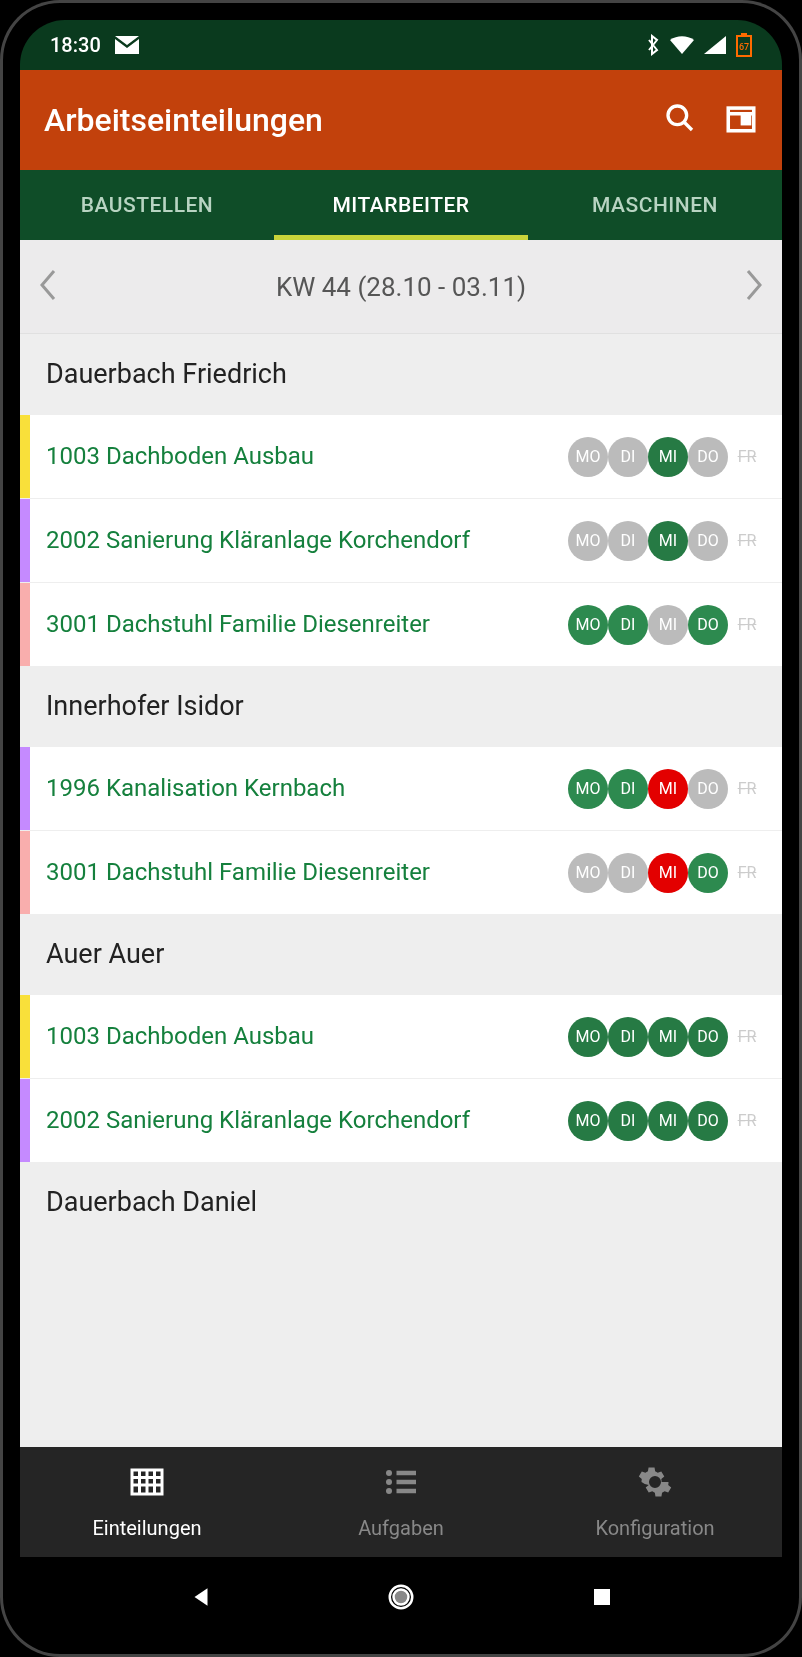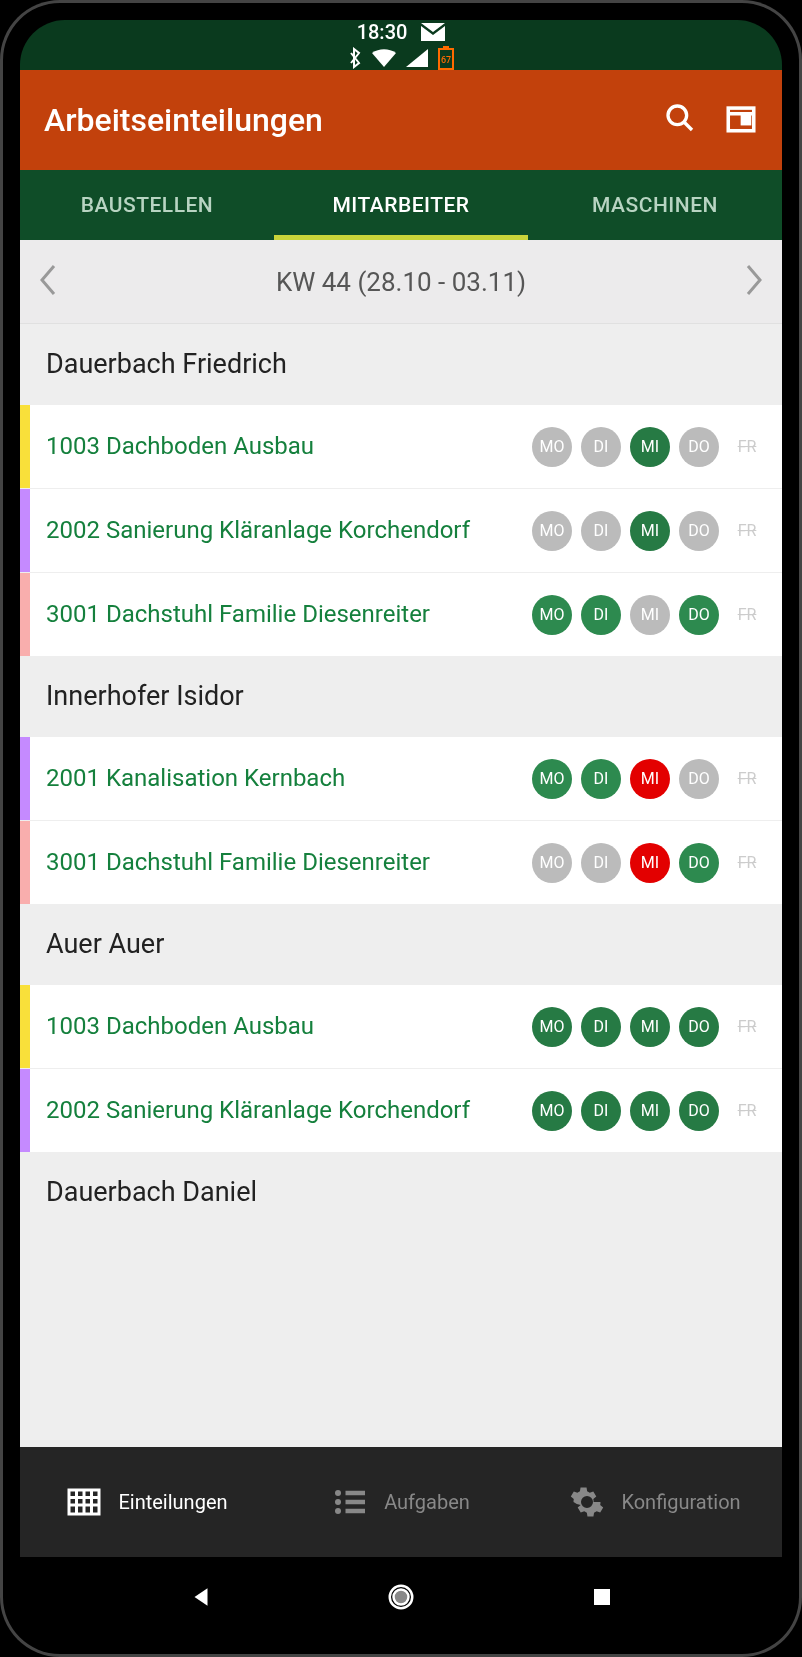--- a/index.html
+++ b/index.html
@@ -1,52 +1,52 @@
 <!DOCTYPE html>
 <html><head>
 <meta charset="utf-8">
 <style>
 * { margin: 0; padding: 0; box-sizing: border-box; font-family: Roboto, -apple-system, sans-serif; }
 body { background: #000; display: flex; justify-content: center; align-items: flex-start; }
 .phone-frame { width: 802px; height: 1657px; background: #000; border-radius: 60px; padding: 20px; position: relative; box-shadow: inset 0 0 0 3px #444; }
 .screen { width: 100%; height: 100%; background: #000; border-radius: 45px; overflow: hidden; display: flex; flex-direction: column; }
 
-.status-bar { background: #0a3a1e; height: 50px; display: flex; align-items: center; padding: 0 30px; justify-content: space-between; color: #fff; font-size: 20px; font-weight: 500; flex-direction: column; }
+.status-bar { background: #0a3a1e; height: 50px; display: flex; align-items: center; padding: 0 30px; justify-content: space-between; color: #fff; font-size: 20px; font-weight: 500; }
 .status-left { display: flex; align-items: center; gap: 14px; }
 .status-right { display: flex; align-items: center; gap: 10px; }
 .status-icon { display: inline-flex; align-items: center; }
 
 .app-bar { background: #c2410c; height: 100px; display: flex; align-items: center; padding: 0 24px; justify-content: space-between; }
 .app-title { color: #fff; font-size: 32px; font-weight: 500; }
 .app-actions { display: flex; gap: 28px; align-items: center; }
 
 .tabs { background: #0f4d28; display: flex; height: 70px; }
 .tab { flex: 1; display: flex; align-items: center; justify-content: center; color: #b8d4c2; font-size: 21px; font-weight: 500; letter-spacing: 0.5px; position: relative; }
 .tab.active { color: #fff; }
 .tab.active::after { content: ""; position: absolute; bottom: 0; left: 0; right: 0; height: 5px; background: #c9d43a; }
 
-.week-nav { background: #ecebec; height: 84px; display: flex; align-items: center; justify-content: space-between; padding: 0 18px; border-bottom: 1px solid #e0e0e0; }
+.week-nav { background: #ecebec; height: 94px; display: flex; align-items: center; justify-content: space-between; padding: 0 18px; border-bottom: 1px solid #e0e0e0; }
 .week-label { color: #565656; font-size: 26px; }
 .chevron { width: 20px; height: 34px; }
 
 .content { flex: 1; background: #eeeeee; overflow-y: auto; }
 .employee-header { background: #eeeeee; padding: 24px 26px; font-size: 27px; font-weight: 400; color: #222; }
 .assignment-row { background: #fff; display: flex; align-items: center; min-height: 84px; border-top: 1px solid #eee; padding: 16px 16px 16px 0; }
 .color-bar { width: 10px; align-self: stretch; margin: -16px 0; }
 .assignment-name { flex: 1; padding-left: 16px; color: #15803d; font-size: 24px; line-height: 1.3; }
-.day-badges { display: flex; gap: 9px; align-items: center; margin-left: 44px; }
+.day-badges { display: flex; gap: 0; align-items: center; margin-left: 44px; }
 .badge { width: 40px; height: 40px; border-radius: 50%; display: flex; align-items: center; justify-content: center; color: #fff; font-size: 16px; font-weight: 400; }
 .badge.gray { background: #bbb; }
 .badge.green { background: #2d8a4f; }
 .badge.green-dark { background: #267a44; }
 .badge.red { background: #e30000; }
 .badge.holiday { background: transparent; color: #ccc; text-decoration: line-through; width: 38px; }
 
 .bottom-nav { background: #252525; height: 110px; display: flex; }
-.nav-item { flex: 1; display: flex; flex-direction: row; align-items: center; justify-content: center; gap: 16px; color: #888; font-size: 20px; }
+.nav-item { flex: 1; display: flex; flex-direction: column; align-items: center; justify-content: center; gap: 16px; color: #888; font-size: 20px; }
 .nav-item.active { color: #fff; }
 .nav-svg { width: 36px; height: 36px; }
 
 .system-nav { background: #000; height: 80px; display: flex; align-items: center; justify-content: space-evenly; }
 .sys-btn { width: 40px; height: 40px; display: flex; align-items: center; justify-content: center; }
 </style>
 </head>
 <body>
 
 <div class="phone-frame">
@@ -164,21 +164,21 @@
       <span class="badge gray">MI</span>
       <span class="badge green">DO</span>
       <span class="badge holiday">FR</span>
     </div>
   </div>
 
   <div class="employee-header">Innerhofer Isidor</div>
 
   <div class="assignment-row">
     <div class="color-bar" style="background:#c58aff"></div>
-    <div class="assignment-name">2001 Kanalisation Kernbach</div>
+    <div class="assignment-name">1996 Kanalisation Kernbach</div>
     <div class="day-badges">
       <span class="badge green">MO</span>
       <span class="badge green">DI</span>
       <span class="badge red">MI</span>
       <span class="badge gray">DO</span>
       <span class="badge holiday">FR</span>
     </div>
   </div>
 
   <div class="assignment-row">

